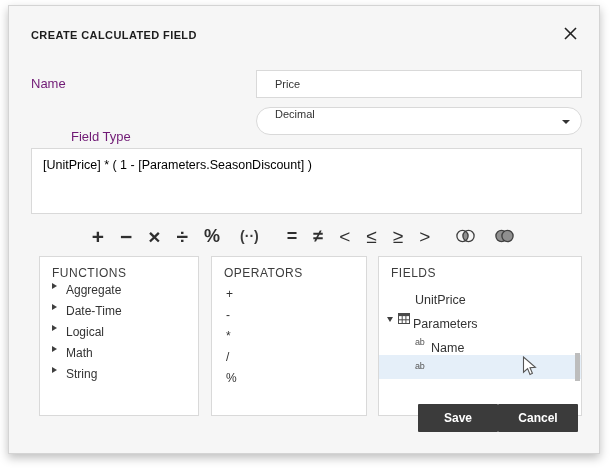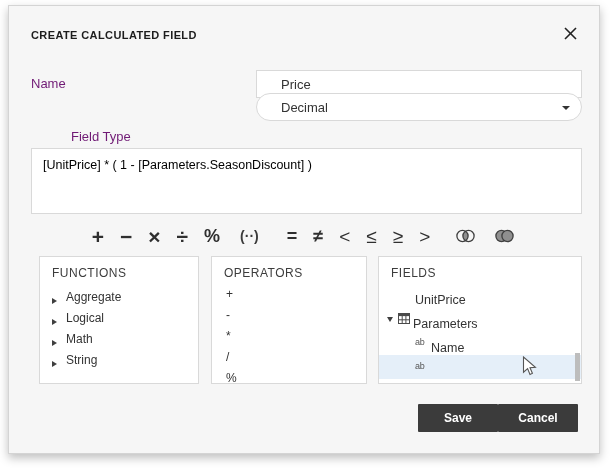--- a/index.html
+++ b/index.html
@@ -13,53 +13,53 @@
   .dlg-title { position:absolute; left:22px; top:23px; font-size:11px;
                font-weight:bold; letter-spacing:0.4px; color:#1d1d1d; }
   .dlg-close { position:absolute; right:20px; top:20px; width:18px; height:18px;
                cursor:pointer; display:flex; align-items:center; justify-content:center; }
 
   .field-label { position:absolute; left:22px; font-size:13px; color:#701a75; }
   .lbl-name { top:70px; }
   .lbl-type { top:123px;margin-left:40px; }
 
   .text-input { position:absolute; left:247px; width:326px; height:28px;
-                background:#fff; border:1px solid #d9d9d9; font-size:13px;
-                color:#333; padding:0 24px; outline:none;
+                background:#fff; border:1px solid #d9d9d9; font-size:11px;
+                color:#333; padding:0 18px; outline:none;
                 font-family:"Liberation Sans", sans-serif; }
   .inp-name { top:64px; }
-  .select { top:87px; display:flex; align-items:center; cursor:pointer;border-radius:14px; }
+  .select { top:101px; display:flex; cursor:pointer;border-radius:14px; }
   .select .caret { position:absolute; right:11px; top:12px; width:0; height:0;
                    border-left:4px solid transparent; border-right:4px solid transparent;
                    border-top:4.5px solid #333; }
 
   .expression { position:absolute; left:22px; top:142px; width:551px; height:66px;
                 background:#fff; border:1px solid #d9d9d9; font-size:12.5px;
                 color:#000000; padding:9px 11px; cursor:text; }
 
   .op-toolbar { position:absolute; left:0; top:214px; width:100%; height:32px;
                 display:flex; align-items:center; justify-content:center; }
   .op { color:#2f2f2f; cursor:pointer; margin:0 8px; line-height:1;
         display:flex; align-items:center; }
   .op-heavy { font-size:21px; font-weight:700; }
   .op-pct   { font-size:18px; font-weight:700; }
   .op-paren { font-size:14px; font-weight:600; margin:0 12px; color:#3a3a3a; }
   .op-eq    { font-size:18px; font-weight:700; }
   .op-cmp   { font-size:19px; font-weight:400; }
   .gap-l { margin-left:16px; }
 
-  .panel { position:absolute; top:250px; height:128px; background:#fff;
+  .panel { position:absolute; top:250px; height:160px; background:#fff;
            border:1px solid #d9d9d9; overflow:hidden; }
   .panel-functions { left:30px;  width:160px; }
   .panel-operators { left:202px; width:156px; }
   .panel-fields    { left:369px; width:204px; }
   .panel-header { padding:9px 0 3px 12px; font-size:12px; color:#3c3c3c;
                   letter-spacing:0.5px; }
 
-  .fn-item { height:21px; display:flex; align-items:flex-end; padding-left:12px;
+  .fn-item { height:21px; display:flex; align-items:flex-start; padding-left:12px;
              cursor:pointer; font-size:12px; color:#333; }
   .tri-right { width:0; height:0; border-left:5px solid #3f3f3f;
                border-top:3.5px solid transparent; border-bottom:3.5px solid transparent;
                margin-right:9px; }
   .tri-down  { width:0; height:0; border-top:5px solid #3f3f3f;
                border-left:3.5px solid transparent; border-right:3.5px solid transparent; }
 
   .opr-item { height:21px; display:flex; align-items:center; padding-left:14px;
               cursor:pointer; font-size:12px; color:#333; }
 
@@ -147,20 +147,24 @@
   </div>
 
   <div class="panel panel-functions">
     <div class="panel-header">FUNCTIONS</div>
     <div class="fn-item">
       <span class="tri-right"></span>
       <span>Aggregate</span>
     </div>
     <div class="fn-item">
       <span class="tri-right"></span>
+      <span>Date-Time</span>
+    </div>
+    <div class="fn-item">
+      <span class="tri-right"></span>
       <span>Logical</span>
     </div>
     <div class="fn-item">
       <span class="tri-right"></span>
       <span>Math</span>
     </div>
     <div class="fn-item">
       <span class="tri-right"></span>
       <span>String</span>
     </div>

